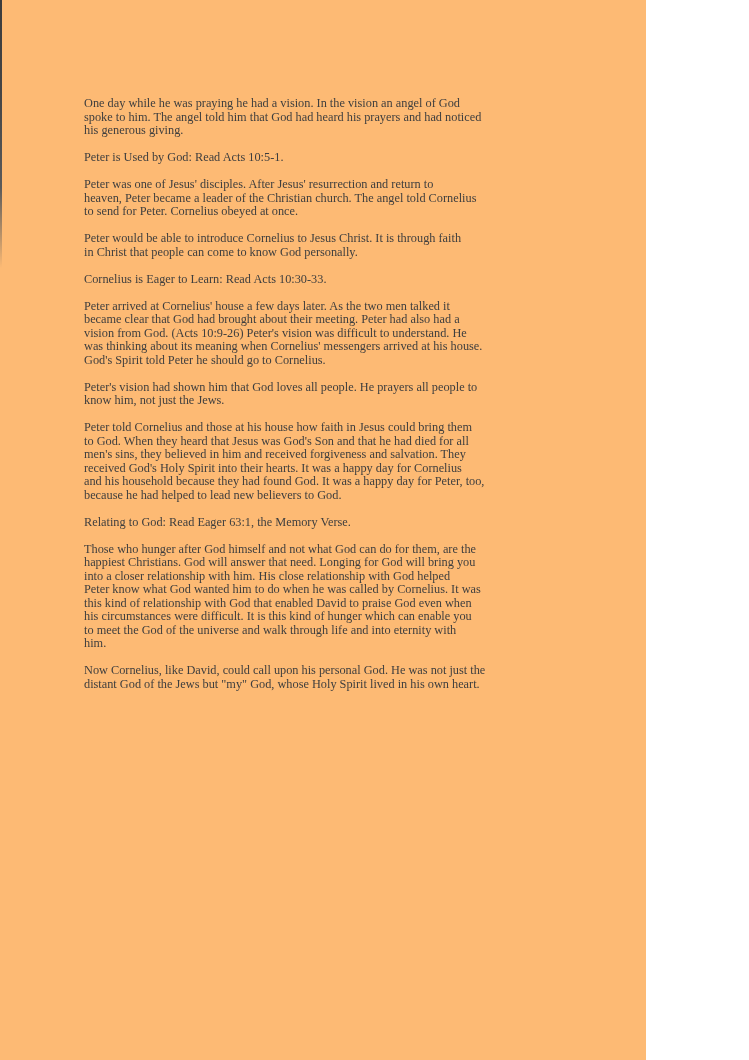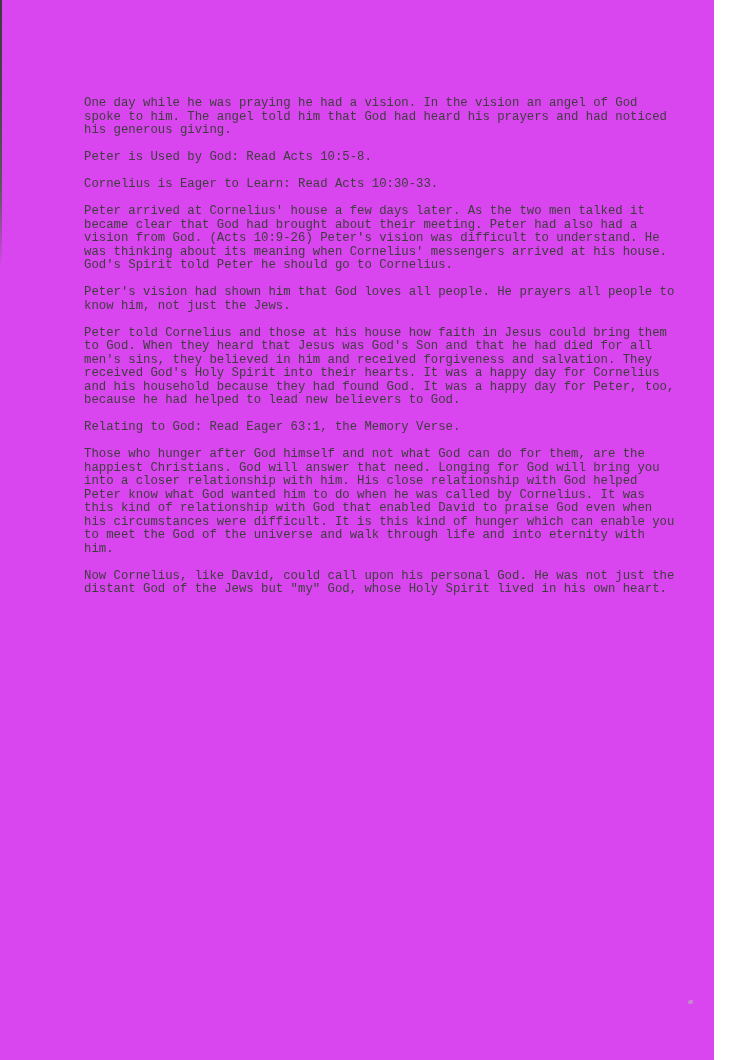--- a/index.html
+++ b/index.html
@@ -2,25 +2,25 @@
 <html><head>
 <meta charset="utf-8">
 <style>
   html, body {
     margin: 0;
     padding: 0;
     background: #ffffff;
   }
   .page {
     position: relative;
-    width: 714px;
+    width: 646px;
     height: 1060px;
-    background: #d946ef;
+    background: #fdba74;
     overflow: hidden;
-    font-family: Liberation Mono, monospace;
+    font-family: Liberation Serif, serif;
   }
   .content {
     position: absolute;
     left: 84px;
     top: 97px;
     width: 625px;
     font-size: 12.3px;
     line-height: 13.5px;
     color: #3e3e3e;
     letter-spacing: 0px;
@@ -58,21 +58,26 @@
 </style>
 </head>
 <body>
 
 <div class="page">
   <div class="scan-edge-line"></div>
   <div class="content">
       <div class="block paragraph">One day while he was praying he had a vision. In the vision an angel of God
 spoke to him. The angel told him that God had heard his prayers and had noticed
 his generous giving.</div>
-      <div class="block heading">Peter is Used by God: Read Acts 10:5-8.</div>
+      <div class="block heading">Peter is Used by God: Read Acts 10:5-1.</div>
+      <div class="block paragraph">Peter was one of Jesus' disciples. After Jesus' resurrection and return to
+heaven, Peter became a leader of the Christian church. The angel told Cornelius
+to send for Peter. Cornelius obeyed at once.</div>
+      <div class="block paragraph">Peter would be able to introduce Cornelius to Jesus Christ. It is through faith
+in Christ that people can come to know God personally.</div>
       <div class="block heading">Cornelius is Eager to Learn: Read Acts 10:30-33.</div>
       <div class="block paragraph">Peter arrived at Cornelius' house a few days later. As the two men talked it
 became clear that God had brought about their meeting. Peter had also had a
 vision from God. (Acts 10:9-26) Peter's vision was difficult to understand. He
 was thinking about its meaning when Cornelius' messengers arrived at his house.
 God's Spirit told Peter he should go to Cornelius.</div>
       <div class="block paragraph">Peter's vision had shown him that God loves all people. He prayers all people to
 know him, not just the Jews.</div>
       <div class="block paragraph">Peter told Cornelius and those at his house how faith in Jesus could bring them
 to God. When they heard that Jesus was God's Son and that he had died for all

